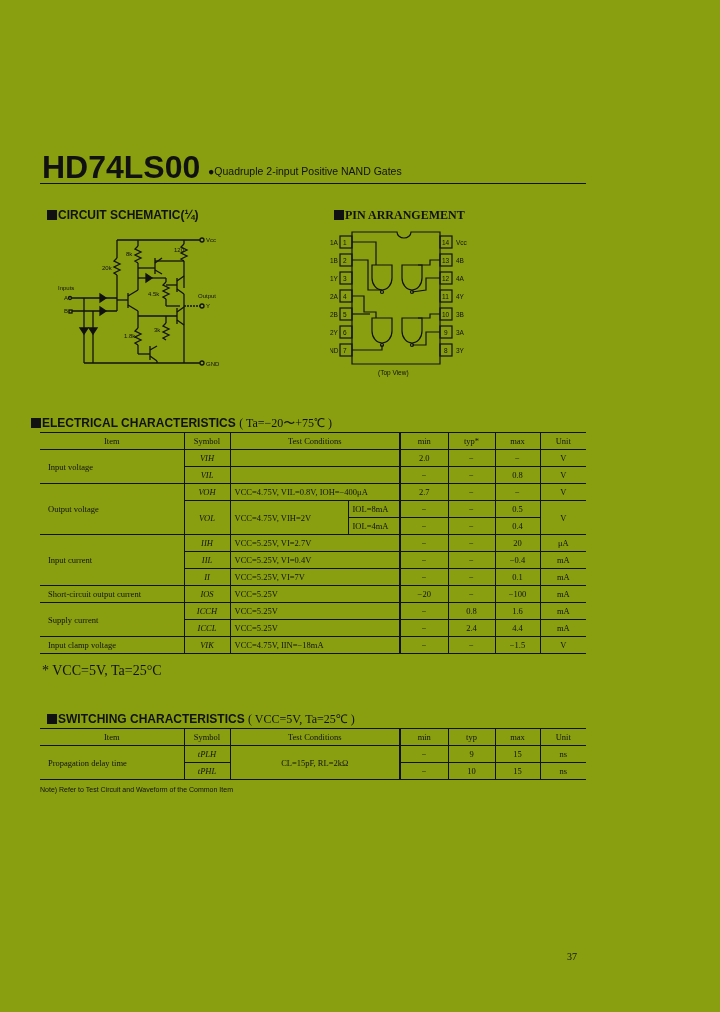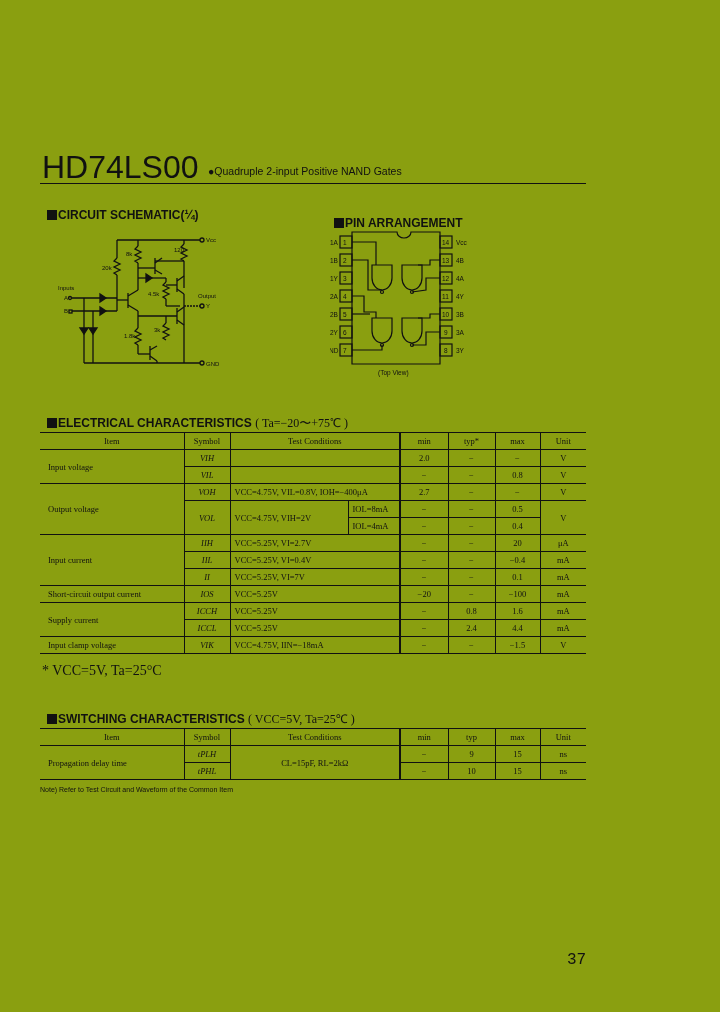--- a/index.html
+++ b/index.html
@@ -1,47 +1,47 @@
 <!DOCTYPE html>
 <html><head>
 <meta charset="utf-8">
 <style>
   html, body { margin:0; padding:0; }
   body { width:720px; height:1012px; background:#8a9f10; position:relative; overflow:hidden;
          font-family:"Liberation Serif", serif; color:#111; }
   .abs { position:absolute; }
-  .title { left:42px; top:150px; font-family:"Liberation Sans", sans-serif; font-weight:normal; font-size:32px; letter-spacing:0px; line-height:34px; }
+  .title { left:42px; top:150px; font-family:"Liberation Sans", sans-serif; font-weight:bold; font-size:32px; letter-spacing:0px; line-height:34px; }
   .subtitle { left:208px; top:165px; font-family:"Liberation Sans", sans-serif; font-size:10.5px; }
   .title-rule { left:40px; top:183px; width:546px; height:1px; background:#111; }
   .sec { font-family:"Liberation Sans", sans-serif; font-weight:bold; font-size:12px;padding-left:7px; }
   .sec .sq { display:inline-block; width:10px; height:10px; background:#111; margin-right:1px; vertical-align:-1px; }
   .sec .cond { font-family:"Liberation Serif", serif; font-weight:normal; font-size:12px; font-style:normal; }
   table.spec { position:absolute; border-collapse:collapse; font-size:8.5px; font-family:"Liberation Serif", serif; }
   table.spec td, table.spec th { border-bottom:1px solid #111; padding:0 4px; font-weight:normal; text-align:center; white-space:nowrap; }
   table.spec th { height:16px; border-top:1.5px solid #111;font-family:Liberation Serif, serif; }
   table.spec td.l { text-align:left; padding-left:8px; }
   table.spec td.cl { text-align:left; }
   table.spec .bl { border-left:1px solid #111; }
   table.spec .blb { border-left:2px solid #111; }
   table.spec i { font-style:italic; }
   .note { font-family:"Liberation Sans", sans-serif; font-size:7px; }
-  .page { left:567px; top:951px; font-family:Liberation Mono, monospace; font-size:16px; }
+  .page { left:567px; top:951px; font-family:Liberation Serif, serif; font-size:10px; }
   svg text { font-family:"Liberation Sans", sans-serif; }
 </style>
 </head>
 <body>
 
 <div class="abs title">HD74LS00</div>
 <div class="abs subtitle">●Quadruple 2-input Positive NAND Gates</div>
 <div class="abs title-rule"></div>
 
 <div class="abs sec" style="left:40px;top:208px;">
   <span class="sq"></span><span>CIRCUIT SCHEMATIC(¼)</span>
 </div>
-<div class="abs sec" style="left:327px;top:216px;">
+<div class="abs sec" style="left:327px;top:208px;font-family:Liberation Serif, serif;">
   <span class="sq"></span><span>PIN ARRANGEMENT</span>
 </div>
 
 <svg class="abs" style="left:40px;top:228px;" width="200" height="146" viewBox="0 0 200 146" stroke="#111" fill="none" stroke-width="1.3">
 
   <line x1="77" y1="12" x2="160" y2="12"></line>
   <circle cx="162" cy="12" r="2"></circle>
 
   <line x1="77" y1="12" x2="77" y2="30"></line>
   <polyline points="77,30 74,33 80,36 74,39 80,42 74,45 77,47"></polyline>
@@ -196,21 +196,21 @@
     <text x="112" y="87">10</text>
     <text x="126" y="87">3B</text>
     <text x="114" y="105">9</text>
     <text x="126" y="105">3A</text>
     <text x="114" y="123">8</text>
     <text x="126" y="123">3Y</text>
     <text x="48" y="145">(Top View)</text>
   </g>
 </svg>
 
-<div class="abs sec" style="left:40px;top:415px;">
+<div class="abs sec" style="left:24px;top:415px;">
   <span class="sq"></span><span>ELECTRICAL CHARACTERISTICS</span>
   <span class="cond">( Ta=−20〜+75℃ )</span>
 </div>
 
 <table class="spec" style="left:40px;top:432px;width:546px;">
   <colgroup>
       <col style="width:144px">
       <col style="width:46px">
       <col style="width:118px">
       <col style="width:52px">

